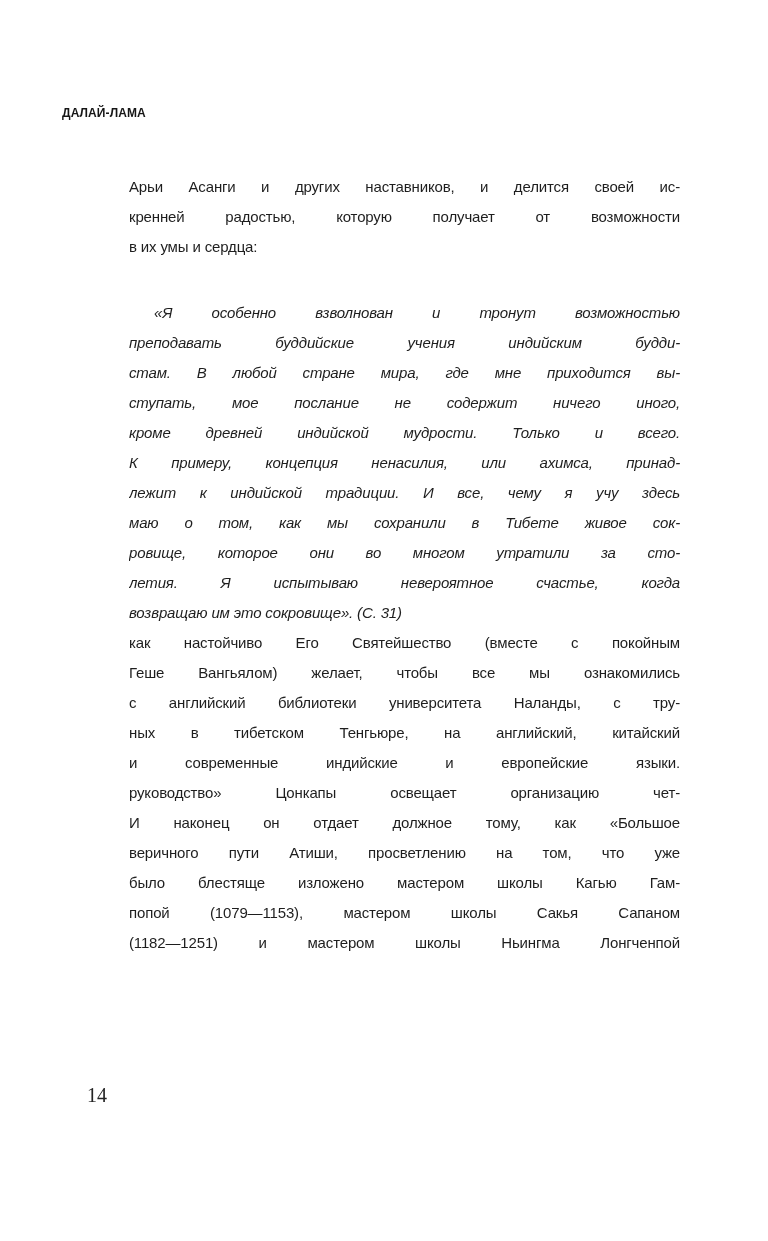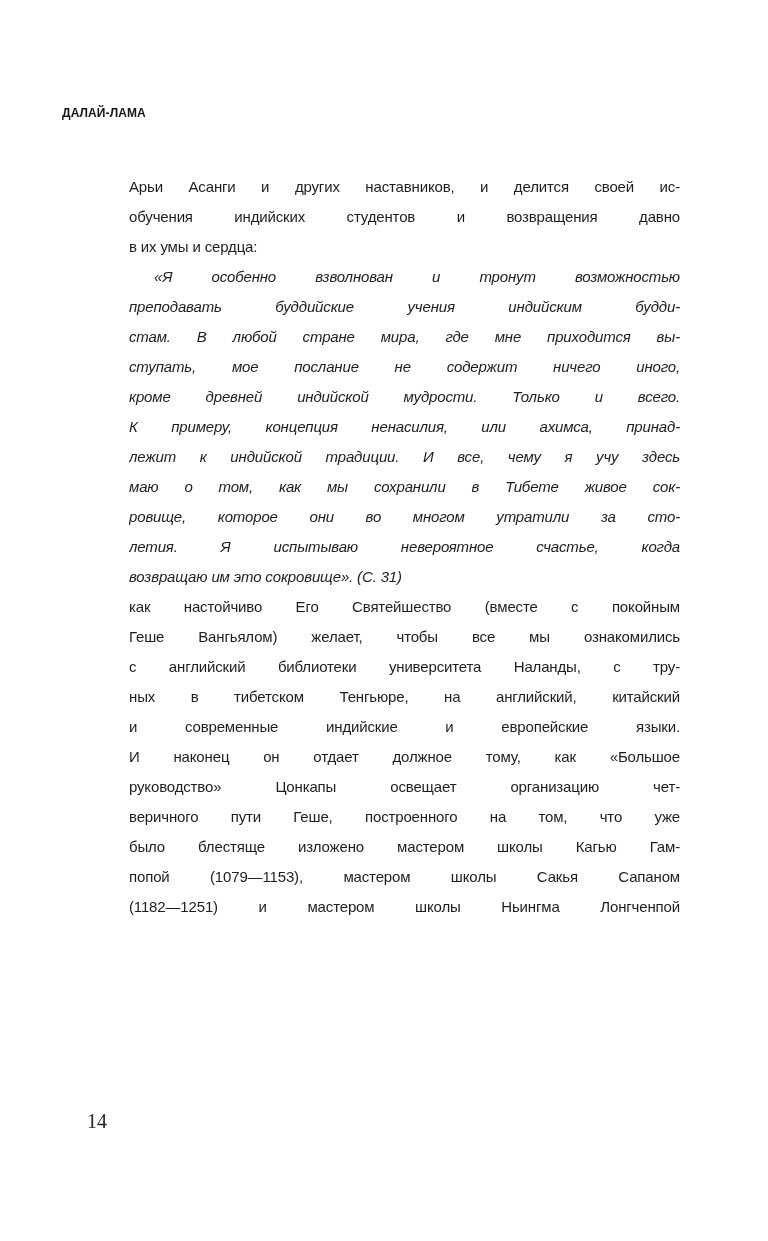--- a/index.html
+++ b/index.html
@@ -29,39 +29,39 @@
     height: 30px;
     line-height: 30px;
     font-size: 15px;
     letter-spacing: -0.15px;
     text-align: justify;
     text-align-last: justify;
     overflow: hidden;
     white-space: normal;
   }
   .line.last { text-align-last: left; }
-  .line.indent { text-indent: 25px; }
+  .line.indent { text-indent: 25px; margin-top: 36px; }
   .para.italic .line { font-style: italic; }
   .page-number {
     position: absolute;
-    left: 87px; top: 1110px;
+    left: 87px; top: 1084px;
     font-family: "Liberation Serif", serif;
     font-size: 20px;
     color: #242424;
   }
 </style>
 </head>
 <body>
 
 <div class="running-header">ДАЛАЙ-ЛАМА</div>
 
 <div class="text-block">
     <div class="para">
       <div class="line">Арьи Асанги и других наставников, и делится своей ис-</div>
-      <div class="line">обучения индийских студентов и возвращения давно</div>
+      <div class="line">кренней радостью, которую получает от возможности</div>
       <div class="line last">в их умы и сердца:</div>
     </div>
     <div class="para italic">
       <div class="line indent">«Я особенно взволнован и тронут возможностью</div>
       <div class="line">преподавать буддийские учения индийским будди-</div>
       <div class="line">стам. В любой стране мира, где мне приходится вы-</div>
       <div class="line">ступать, мое послание не содержит ничего иного,</div>
       <div class="line">кроме древней индийской мудрости. Только и всего.</div>
       <div class="line">К примеру, концепция ненасилия, или ахимса, принад-</div>
       <div class="line">лежит к индийской традиции. И все, чему я учу здесь</div>
@@ -69,22 +69,22 @@
       <div class="line">ровище, которое они во многом утратили за сто-</div>
       <div class="line">летия. Я испытываю невероятное счастье, когда</div>
       <div class="line last">возвращаю им это сокровище». (С. 31)</div>
     </div>
     <div class="para">
       <div class="line">как настойчиво Его Святейшество (вместе с покойным</div>
       <div class="line">Геше Вангьялом) желает, чтобы все мы ознакомились</div>
       <div class="line">с английский библиотеки университета Наланды, с тру-</div>
       <div class="line">ных в тибетском Тенгьюре, на английский, китайский</div>
       <div class="line">и современные индийские и европейские языки.</div>
+      <div class="line">руководство» Цонкапы освещает организацию чет-</div>
       <div class="line">И наконец он отдает должное тому, как «Большое</div>
-      <div class="line">руководство» Цонкапы освещает организацию чет-</div>
-      <div class="line">веричного пути Геше, построенного на том, что уже</div>
+      <div class="line">веричного пути Атиши, просветлению на том, что уже</div>
       <div class="line">было блестяще изложено мастером школы Кагью Гам-</div>
       <div class="line">попой (1079—1153), мастером школы Сакья Сапаном</div>
       <div class="line">(1182—1251) и мастером школы Ньингма Лонгченпой</div>
     </div>
   </div>
 
 <div class="page-number">14</div>
 
 </body></html>

